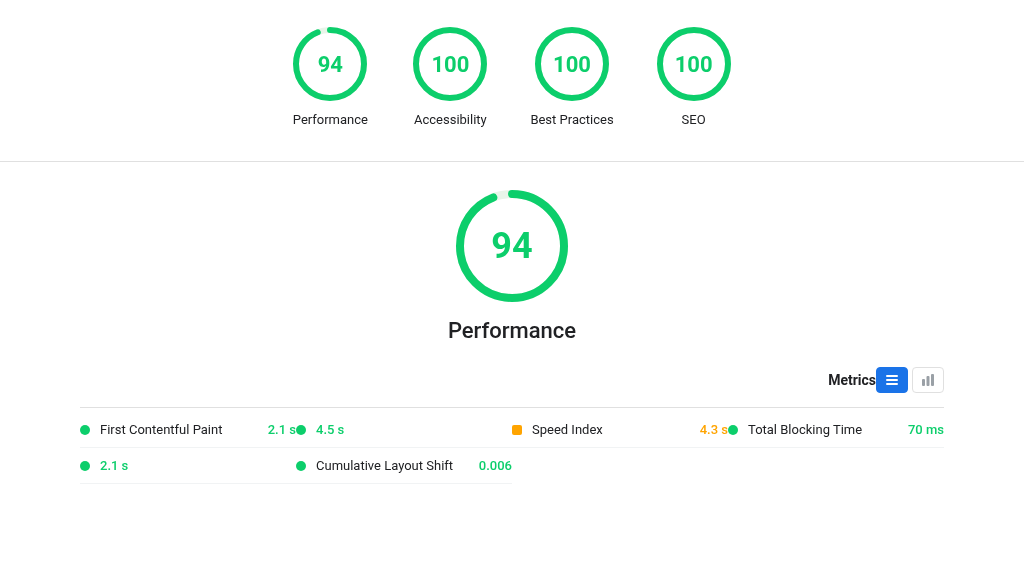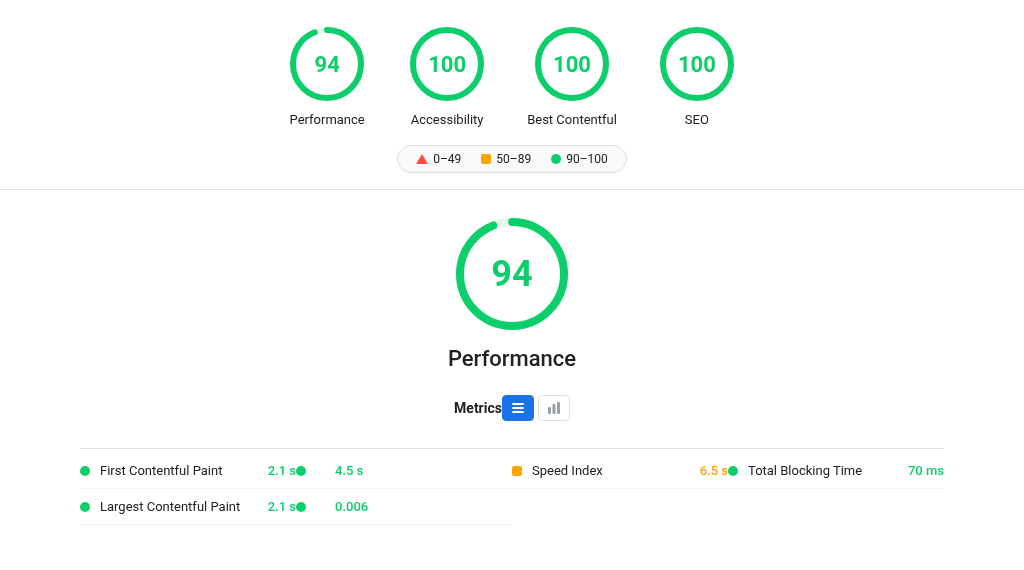--- a/index.html
+++ b/index.html
@@ -174,22 +174,22 @@
     }
 
     
     .metrics-section {
       width: 100%;
     }
 
     .metrics-header {
       display: flex;
       align-items: center;
-      justify-content: center;
-      padding-bottom: 27px;
+      justify-content: flex-end;
+      padding-bottom: 14px;
       border-bottom: 1px solid #e0e0e0;
       margin-bottom: 4px;
     }
 
     .metrics-title {
       font-size: 14px;
       font-weight: 700;
       color: #202124;
     }
 
@@ -246,21 +246,21 @@
 
     .metric-name {
       font-size: 13px;
       color: #202124;
       flex: 1;
     }
 
     .metric-value {
       font-size: 13px;
       font-weight: 500;
-      margin-left: 19px;
+      margin-left: 0;
     }
 
     .metric-value.green { color: #0cce6b; }
     .metric-value.orange { color: #ffa400; }
   </style>
 </head>
 <body>
 
 <div class="top-section">
   <div class="scores-row">
@@ -289,49 +289,35 @@
     </div>
 
     <div class="score-item">
       <div class="score-circle">
         <svg viewBox="0 0 80 80">
           <circle class="track" cx="40" cy="40" r="34"></circle>
           <circle class="progress" cx="40" cy="40" r="34" stroke-dasharray="213.6" stroke-dashoffset="0"></circle>
         </svg>
         <span class="score-number">100</span>
       </div>
-      <span class="score-label">Best Contentful</span>
+      <span class="score-label">Best Practices</span>
     </div>
 
     <div class="score-item">
       <div class="score-circle">
         <svg viewBox="0 0 80 80">
           <circle class="track" cx="40" cy="40" r="34"></circle>
           <circle class="progress" cx="40" cy="40" r="34" stroke-dasharray="213.6" stroke-dashoffset="0"></circle>
         </svg>
         <span class="score-number">100</span>
       </div>
       <span class="score-label">SEO</span>
     </div>
   </div>
 
-  <div class="legend-row">
-    <div class="legend-item">
-      <div class="legend-icon-red"></div>
-      <span>0–49</span>
-    </div>
-    <div class="legend-item">
-      <div class="legend-icon-orange"></div>
-      <span>50–89</span>
-    </div>
-    <div class="legend-item">
-      <div class="legend-icon-green"></div>
-      <span>90–100</span>
-    </div>
-  </div>
 </div>
 
 <div class="main-section">
   <div class="main-score-container">
     <div class="main-score-circle">
       <svg viewBox="0 0 120 120">
         <circle class="track" cx="60" cy="60" r="52"></circle>
 
         <circle class="progress" cx="60" cy="60" r="52" stroke-dasharray="326.7" stroke-dashoffset="19.6"></circle>
       </svg>
@@ -370,34 +356,34 @@
       </div>
 
       <div class="metric-row">
         <div class="metric-dot green"></div>
         <span class="metric-value green">4.5 s</span>
       </div>
 
       <div class="metric-row">
         <div class="metric-dot orange"></div>
         <span class="metric-name">Speed Index</span>
-        <span class="metric-value orange">6.5 s</span>
+        <span class="metric-value orange">4.3 s</span>
       </div>
 
       <div class="metric-row">
         <div class="metric-dot green"></div>
         <span class="metric-name">Total Blocking Time</span>
         <span class="metric-value green">70 ms</span>
       </div>
 
       <div class="metric-row">
         <div class="metric-dot green"></div>
-        <span class="metric-name">Largest Contentful Paint</span>
         <span class="metric-value green">2.1 s</span>
       </div>
 
       <div class="metric-row">
         <div class="metric-dot green"></div>
+        <span class="metric-name">Cumulative Layout Shift</span>
         <span class="metric-value green">0.006</span>
       </div>
     </div>
   </div>
 </div>
 
 </body></html>

